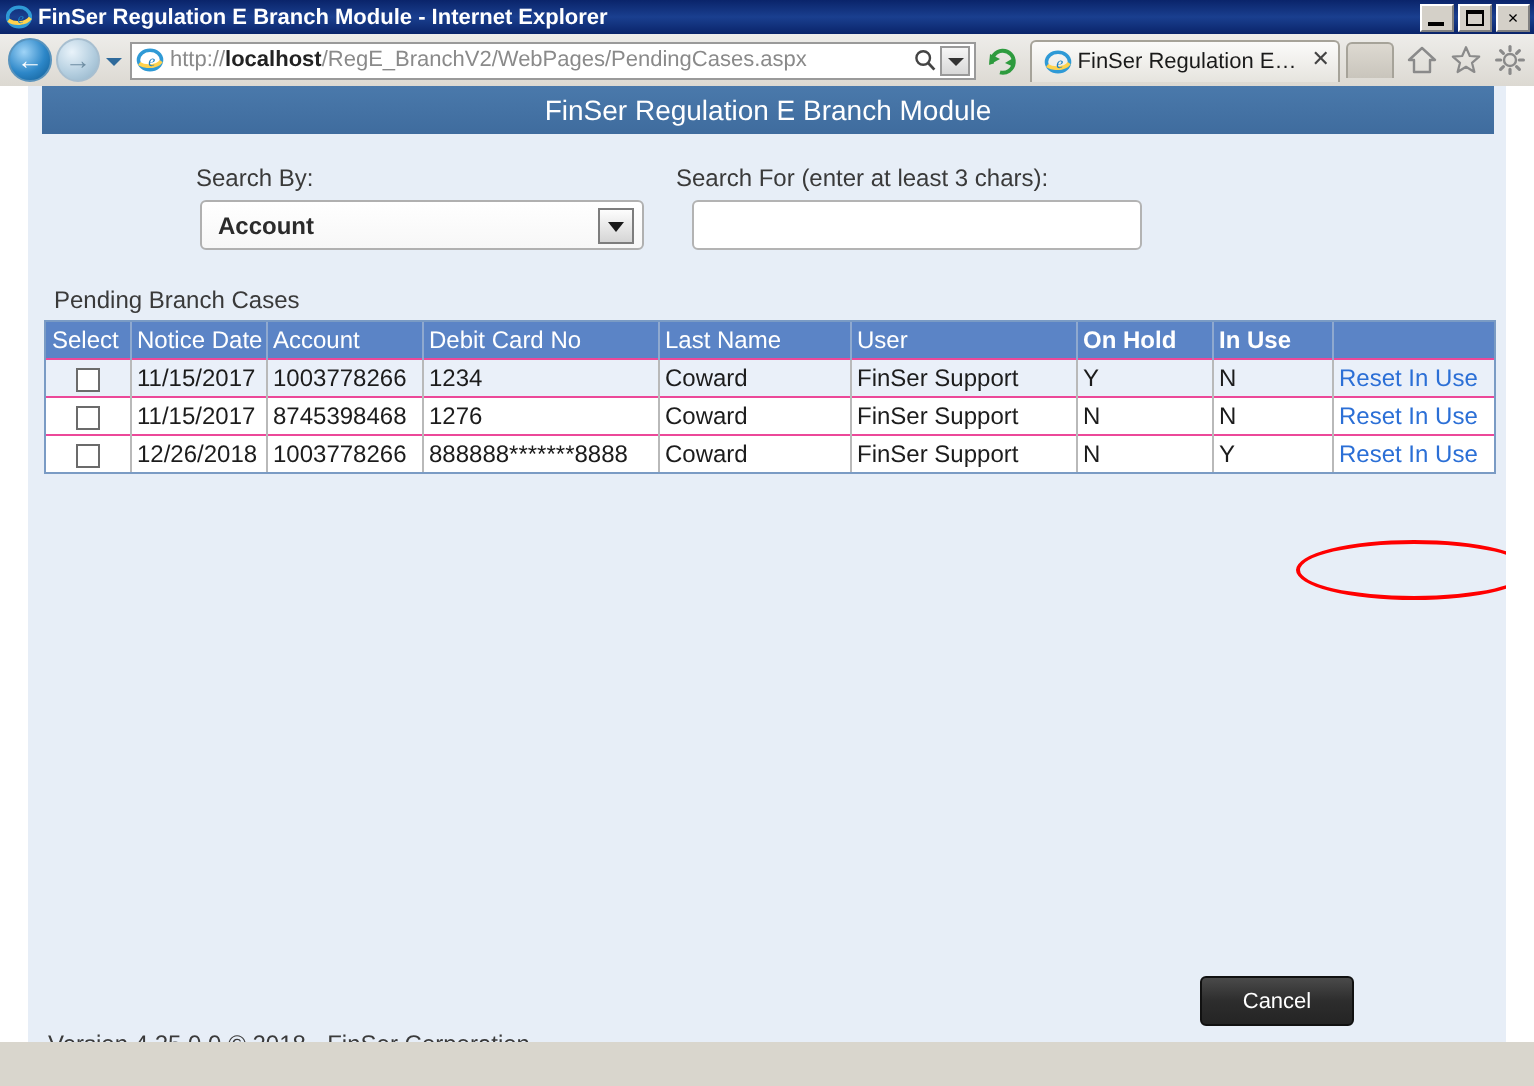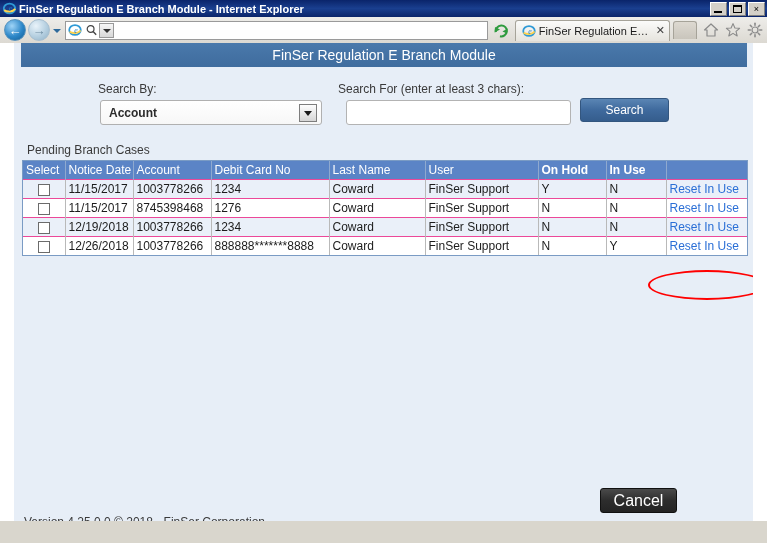--- a/index.html
+++ b/index.html
@@ -436,21 +436,21 @@
     box-sizing: border-box;
   }
   .btn-cancel {
     position: absolute;
     left: 586px; top: 445px;
     width: 77px; height: 25px;
     background: linear-gradient(to bottom,#4a4a4a 0%, #2d2d2d 50%, #242424 100%);
     border: 1px solid #111111;
     border-radius: 3px;
     color: #ffffff;
-    font-size: 16px;
+    font-size: 11px;
     font-family: "Liberation Sans", sans-serif;
     cursor: pointer;
     box-sizing: border-box;
   }
   .version {
     position: absolute;
     left: 10px; top: 472px;
     font-size: 12px;
     color: #3a3a3a;
   }
@@ -504,20 +504,21 @@
       <span class="arrow-glyph">→</span>
     </div>
     <div class="nav-dd"></div>
 
     <div class="addrbox">
       <svg class="ie-ico" viewBox="0 0 16 16">
         <ellipse cx="8" cy="8" rx="6.6" ry="5.6" fill="none" stroke="#2f9ad6" stroke-width="2"></ellipse>
         <path d="M1.8 10 C5 12.2, 11.8 12.2, 14.4 8.6" fill="none" stroke="#ffd24d" stroke-width="2.2"></path>
         <text x="7" y="11.3" font-size="9" fill="#1b7fc4" font-family="Liberation Serif, serif" font-style="italic">e</text>
       </svg>
+      <span class="url"><span>http://</span><b>localhost</b><span>/RegE_BranchV2/WebPages/PendingCases.aspx</span></span>
       <div class="addr-tools">
         <svg class="mag" viewBox="0 0 13 15">
           <circle cx="5.6" cy="6" r="3.4" fill="none" stroke="#444" stroke-width="1.2"></circle>
           <line x1="8.1" y1="8.5" x2="11.2" y2="11.8" stroke="#444" stroke-width="1.4"></line>
         </svg>
         <div class="dd-btn"></div>
       </div>
     </div>
 
     <svg class="refresh" viewBox="0 0 19 19">
@@ -570,21 +571,20 @@
     <div class="search-row">
       <div class="fld-label lbl-searchby">Search By:</div>
       <div class="select-box">
         <span class="select-val">Account</span>
         <span class="select-arrow"></span>
       </div>
 
       <div class="fld-label lbl-searchfor">Search For (enter at least 3 chars):</div>
       <input class="text-input" type="text" value="" style="">
 
-      <button class="btn-search">Search</button>
     </div>
 
     <div class="grid-caption">Pending Branch Cases</div>
 
     <div class="grid-wrap">
       <table class="grid">
         <colgroup>
           <col style="width:42px">
             <col style="width:68px">
             <col style="width:78px">
@@ -624,31 +624,20 @@
             <td class="c-select"><span class="chk"></span></td>
             <td>11/15/2017</td>
             <td>8745398468</td>
             <td>1276</td>
             <td>Coward</td>
             <td>FinSer Support</td>
             <td>N</td>
             <td>N</td>
             <td><a class="reset-link">Reset In Use</a></td>
           </tr>
-          <tr class="alt">
-            <td class="c-select"><span class="chk"></span></td>
-            <td>12/19/2018</td>
-            <td>1003778266</td>
-            <td>1234</td>
-            <td>Coward</td>
-            <td>FinSer Support</td>
-            <td>N</td>
-            <td>N</td>
-            <td><a class="reset-link">Reset In Use</a></td>
-          </tr>
           <tr class="norm">
             <td class="c-select"><span class="chk"></span></td>
             <td>12/26/2018</td>
             <td>1003778266</td>
             <td>888888*******8888</td>
             <td>Coward</td>
             <td>FinSer Support</td>
             <td>N</td>
             <td>Y</td>
             <td><a class="reset-link">Reset In Use</a></td>

